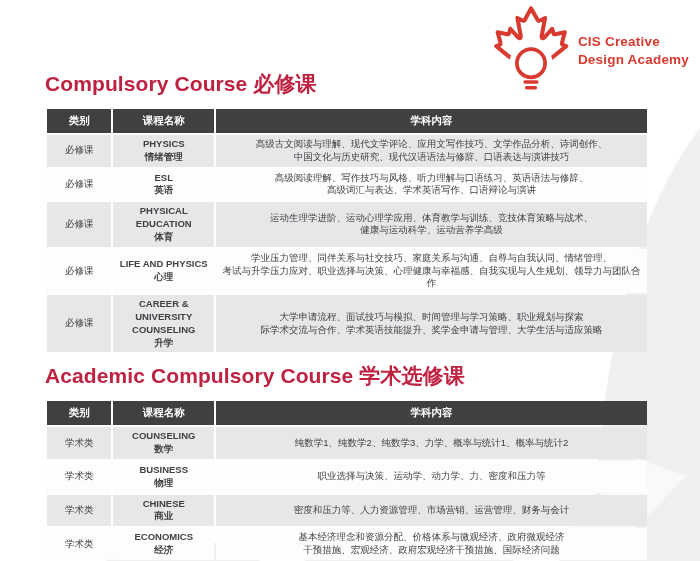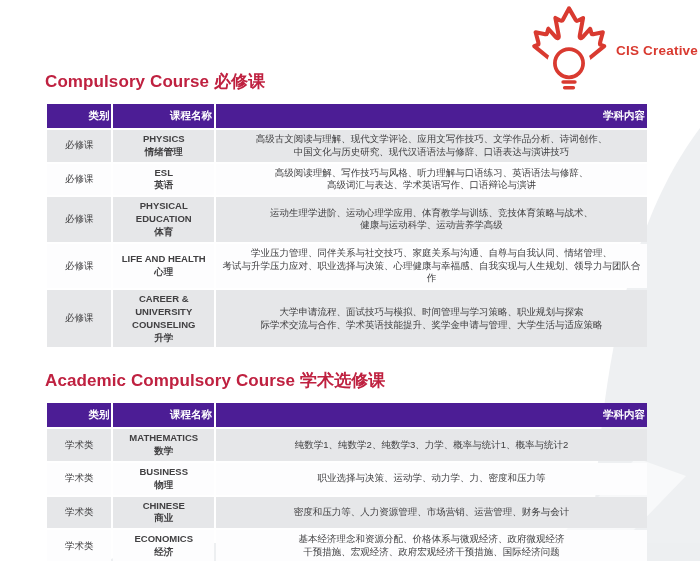--- a/index.html
+++ b/index.html
@@ -6,40 +6,40 @@
   body{
     width:700px;height:561px;position:relative;overflow:hidden;
     background:#ffffff;
     font-family:"Liberation Sans","DejaVu Sans",sans-serif;
     color:#414042;
   }
   .bg-layer{position:absolute;left:0;top:0;z-index:0;}
   .content{position:absolute;left:45px;top:0;width:602px;z-index:1;}
 
   
-  .logo{position:absolute;top:4px;right:2px;z-index:2;display:flex;align-items:center;gap:6px;justify-content:flex-end;}
+  .logo{position:absolute;top:4px;right:11px;z-index:2;display:flex;align-items:center;gap:6px;justify-content:flex-end;}
   .logo-text{color:#d93a30;font-weight:bold;font-size:13.5px;line-height:1.3;letter-spacing:.2px;}
 
   
   .section-title{
-    color:#bf2140;font-size:17px;font-weight:bold;margin:0 0 9px 0;letter-spacing:.1px;
+    color:#bf2140;font-size:21px;font-weight:bold;margin:0 0 9px 0;letter-spacing:.1px;
   }
   .section-title.first{margin-top:70px;}
-  .section-title.second{margin-top:20px;}
+  .section-title.second{margin-top:8px;}
 
   
   table.course-table{
     border-collapse:separate;border-spacing:2px;width:604px;table-layout:fixed;
   }
   table.course-table col.c0{width:64px;}
   table.course-table col.c1{width:100px;}
   table.course-table col.c2{width:428px;}
   table.course-table th{
-    background:#4c1d95;color:#ffffff;font-size:10.5px;font-weight:bold;
-    padding:5px 2px;text-align:right;
+    background:#404040;color:#ffffff;font-size:10.5px;font-weight:bold;
+    padding:5px 2px;text-align:center;
   }
   table.course-table td{
     font-size:9.5px;line-height:1.35;padding:3px 6px;text-align:center;vertical-align:middle;
   }
   table.course-table tbody tr:nth-child(odd) td{background:#e6e7e9;}
   table.course-table tbody tr:nth-child(even) td{background:#fdfdfe;}
   td.cat{font-weight:normal;margin-top:24px;}
   td.name{font-weight:bold;font-size:9.5px;line-height:1.3;}
   td.desc{white-space:pre-line;}
 </style>
@@ -57,20 +57,21 @@
 <header class="logo">
   <svg width="82" height="94" viewBox="0 0 512 600" aria-hidden="true">
     <path d="M256,28 l-39,73 c-4,8 -12,7 -20,3 l-28,-15 21,112 c4,21 -10,21 -17,12 l-49,-55 -8,28 c-1,4 -5,8 -11,7 l-62,-13 16,60 c3,13 6,18 -3,21 l-22,8 107,87 c4,3 6,9 5,14 l-9,31 c37,-4 70,-9 107,-13 3,0 9,5 9,9 l-5,100 h18 l-3,-100 c0,-4 5,-9 8,-9 37,4 70,9 107,13 l-9,-31 c-1,-5 1,-11 5,-14 l107,-87 -22,-8 c-9,-3 -6,-8 -3,-21 l16,-60 -62,13 c-6,1 -10,-3 -11,-7 l-8,-28 -49,55 c-7,9 -21,9 -17,-12 l21,-112 -28,15 c-8,4 -16,5 -20,-3 z" fill="none" stroke="#d93a30" stroke-width="26" stroke-linejoin="round"></path>
     <circle cx="256" cy="392" r="142" fill="#ffffff"></circle>
     <circle cx="256" cy="378" r="90" fill="#ffffff" stroke="#d93a30" stroke-width="24"></circle>
     <line x1="218" y1="498" x2="294" y2="498" stroke="#d93a30" stroke-width="22" stroke-linecap="round"></line>
     <line x1="228" y1="534" x2="284" y2="534" stroke="#d93a30" stroke-width="22" stroke-linecap="round"></line>
   </svg>
   <div class="logo-text">
     <div>CIS Creative</div>
+    <div>Design Academy</div>
   </div>
 </header>
 
 <main class="content">
 
   <h2 class="section-title first">Compulsory Course 必修课</h2>
   <table class="course-table">
     <colgroup>
         <col class="c0">
         <col class="c1">
@@ -107,21 +108,21 @@
           <td class="name">
             <div>PHYSICAL EDUCATION</div>
             <div>体育</div>
           </td>
           <td class="desc">运动生理学进阶、运动心理学应用、体育教学与训练、竞技体育策略与战术、
 健康与运动科学、运动营养学高级</td>
         </tr>
         <tr>
           <td class="cat">必修课</td>
           <td class="name">
-            <div>LIFE AND HEALTH</div>
+            <div>LIFE AND PHYSICS</div>
             <div>心理</div>
           </td>
           <td class="desc">学业压力管理、同伴关系与社交技巧、家庭关系与沟通、自尊与自我认同、情绪管理、
 考试与升学压力应对、职业选择与决策、心理健康与幸福感、自我实现与人生规划、领导力与团队合作</td>
         </tr>
         <tr>
           <td class="cat">必修课</td>
           <td class="name">
             <div>CAREER &amp; UNIVERSITY COUNSELING</div>
             <div>升学</div>
@@ -143,21 +144,21 @@
         <tr>
           <th>类别</th>
           <th>课程名称</th>
           <th>学科内容</th>
         </tr>
       </thead>
     <tbody>
         <tr>
           <td class="cat">学术类</td>
           <td class="name">
-            <div>MATHEMATICS</div>
+            <div>COUNSELING</div>
             <div>数学</div>
           </td>
           <td class="desc">纯数学1、纯数学2、纯数学3、力学、概率与统计1、概率与统计2</td>
         </tr>
         <tr>
           <td class="cat">学术类</td>
           <td class="name">
             <div>BUSINESS</div>
             <div>物理</div>
           </td>

